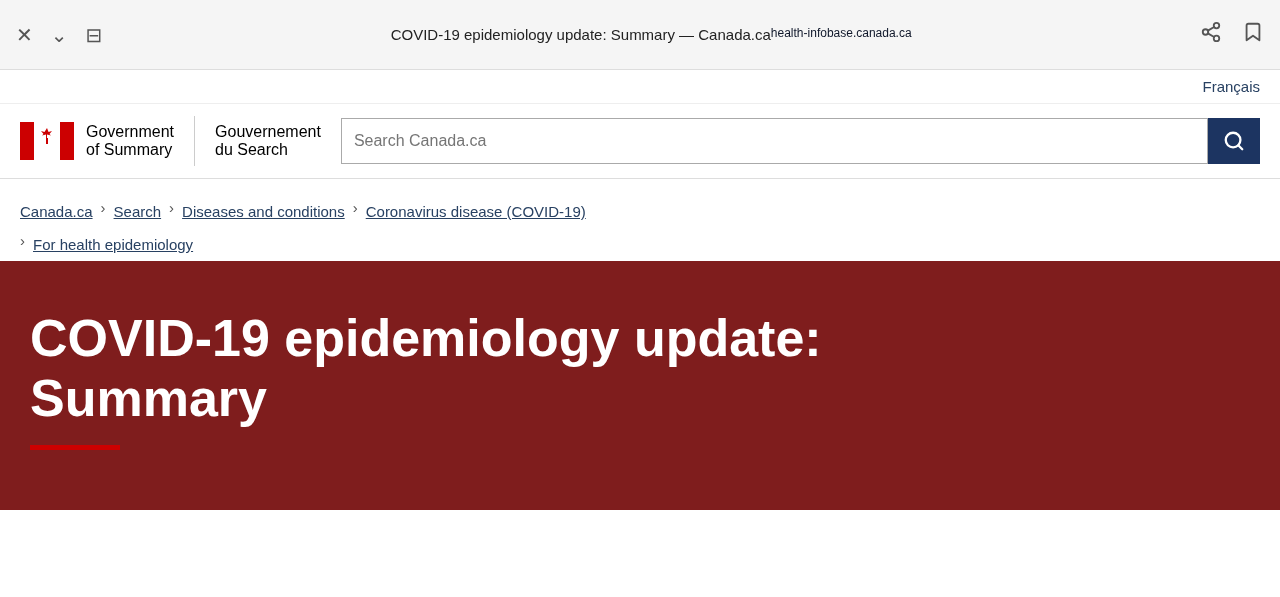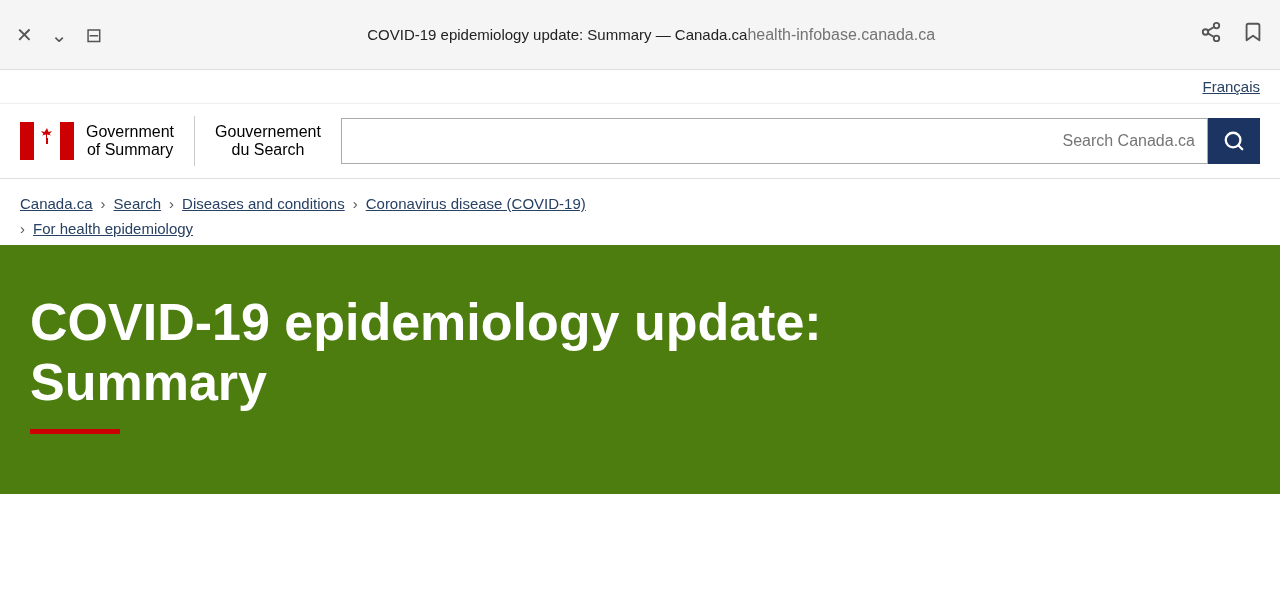--- a/index.html
+++ b/index.html
@@ -30,22 +30,22 @@
       flex: 1;
       display: flex;
       justify-content: center;
     }
     .browser-title {
       font-size: 15px;
       color: #222;
       font-weight: 400;
     }
     .browser-url {
-      font-size: 16px;
-      color: #737373;
+      font-size: 12px;
+      color: #0f172a;
     }
     .browser-actions {
       display: flex;
       align-items: center;
       gap: 20px;
       flex-shrink: 0;
     }
     .browser-action-icon {
       font-size: 20px;
       color: #555;
@@ -55,40 +55,38 @@
     
     .francais-bar {
       display: flex;
       justify-content: flex-end;
       padding: 8px 20px;
       background: #fff;
       border-bottom: 1px solid #eee;
     }
     .francais-link {
       color: #284162;
-      text-decoration: underline;
       font-size: 15px;
       cursor: pointer;
     }
 
     
     .gov-header {
       display: flex;
       align-items: center;
       padding: 12px 20px;
       background: #fff;
       border-bottom: 1px solid #ddd;
       gap: 20px;
     }
     .gov-logo {
       display: flex;
       align-items: center;
       gap: 12px;
       flex-shrink: 0;
-      text-align: center;
     }
     .canada-flag {
       width: 54px;
       height: 38px;
       display: flex;
       align-items: center;
       justify-content: center;
       flex-shrink: 0;
     }
     .gov-name {
@@ -108,21 +106,20 @@
       align-items: center;
     }
     .search-input {
       width: 100%;
       height: 46px;
       border: 1px solid #aaa;
       padding: 0 12px;
       font-size: 16px;
       color: #888;
       outline: none;
-      text-align: right;
     }
     .search-button {
       width: 52px;
       height: 46px;
       background: #1c3461;
       border: none;
       cursor: pointer;
       display: flex;
       align-items: center;
       justify-content: center;
@@ -143,39 +140,40 @@
       align-items: center;
       flex-wrap: wrap;
       gap: 4px;
       font-size: 15px;
       margin-bottom: 8px;
     }
     .breadcrumb-link {
       color: #284162;
       text-decoration: underline;
       cursor: pointer;
+      margin-top: 8px;
     }
     .breadcrumb-separator {
       color: #555;
       margin: 0 4px;
     }
     .breadcrumb-row2 {
       display: flex;
       align-items: center;
       gap: 4px;
       font-size: 15px;
     }
     .breadcrumb-chevron {
       color: #555;
       margin-right: 4px;
     }
 
     
     .hero-section {
-      background: #4d7c0f;
+      background: #7f1d1d;
       padding: 48px 30px 60px 30px;
       min-height: 200px;
       position: relative;
     }
     .hero-title {
       font-size: 52px;
       font-weight: 700;
       color: #fff;
       line-height: 1.15;
       max-width: 900px;

